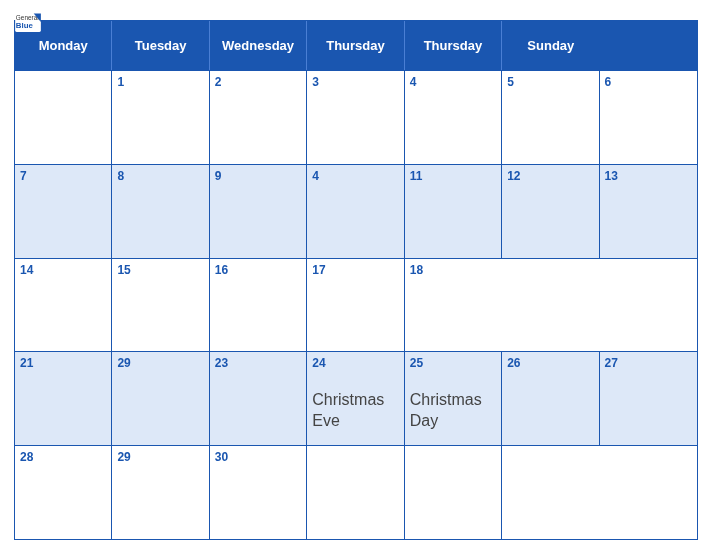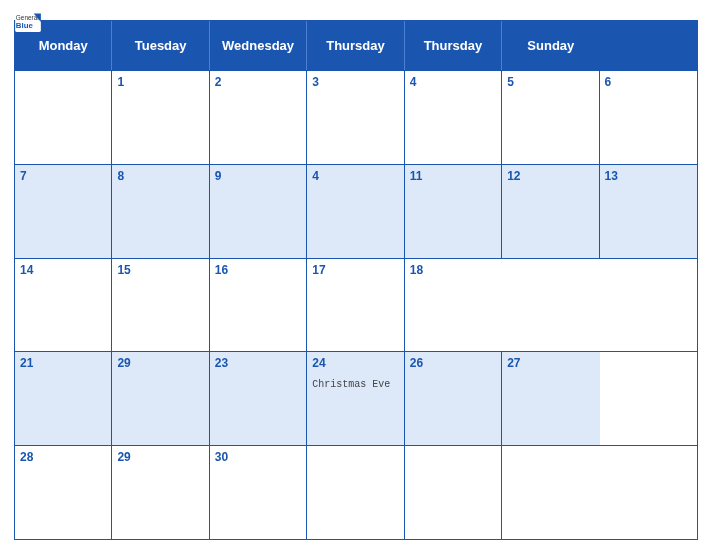--- a/index.html
+++ b/index.html
@@ -106,25 +106,24 @@
     .cell-number {
       font-size: 12px;
       font-weight: bold;
       color: #1a56b0;
       line-height: 1.4;
     }
     .cell-number.empty {
       color: transparent;
     }
     .cell-event {
-      font-size: 10px;
+      font-size: 16px;
       color: #444;
-      margin-top: 6px;
+      margin-top: 18px;
       line-height: 1.3;
-      font-family: Liberation Mono, monospace;
     }
     .week-stripe .calendar-cell {
       background: #dde8f8;
     }
   </style>
 </head>
 <body>
 
 <div class="page">
   <div class="header">
@@ -223,20 +222,24 @@
             <div class="cell-number">29</div>
           </div>
           <div class="calendar-cell">
             <div class="cell-number">23</div>
           </div>
           <div class="calendar-cell">
             <div class="cell-number">24</div>
             <div class="cell-event">Christmas Eve</div>
           </div>
           <div class="calendar-cell">
+            <div class="cell-number">25</div>
+            <div class="cell-event">Christmas Day</div>
+          </div>
+          <div class="calendar-cell">
             <div class="cell-number">26</div>
           </div>
           <div class="calendar-cell">
             <div class="cell-number">27</div>
           </div>
         </div>
         <div class="calendar-week">
           <div class="calendar-cell">
             <div class="cell-number">28</div>
           </div>

